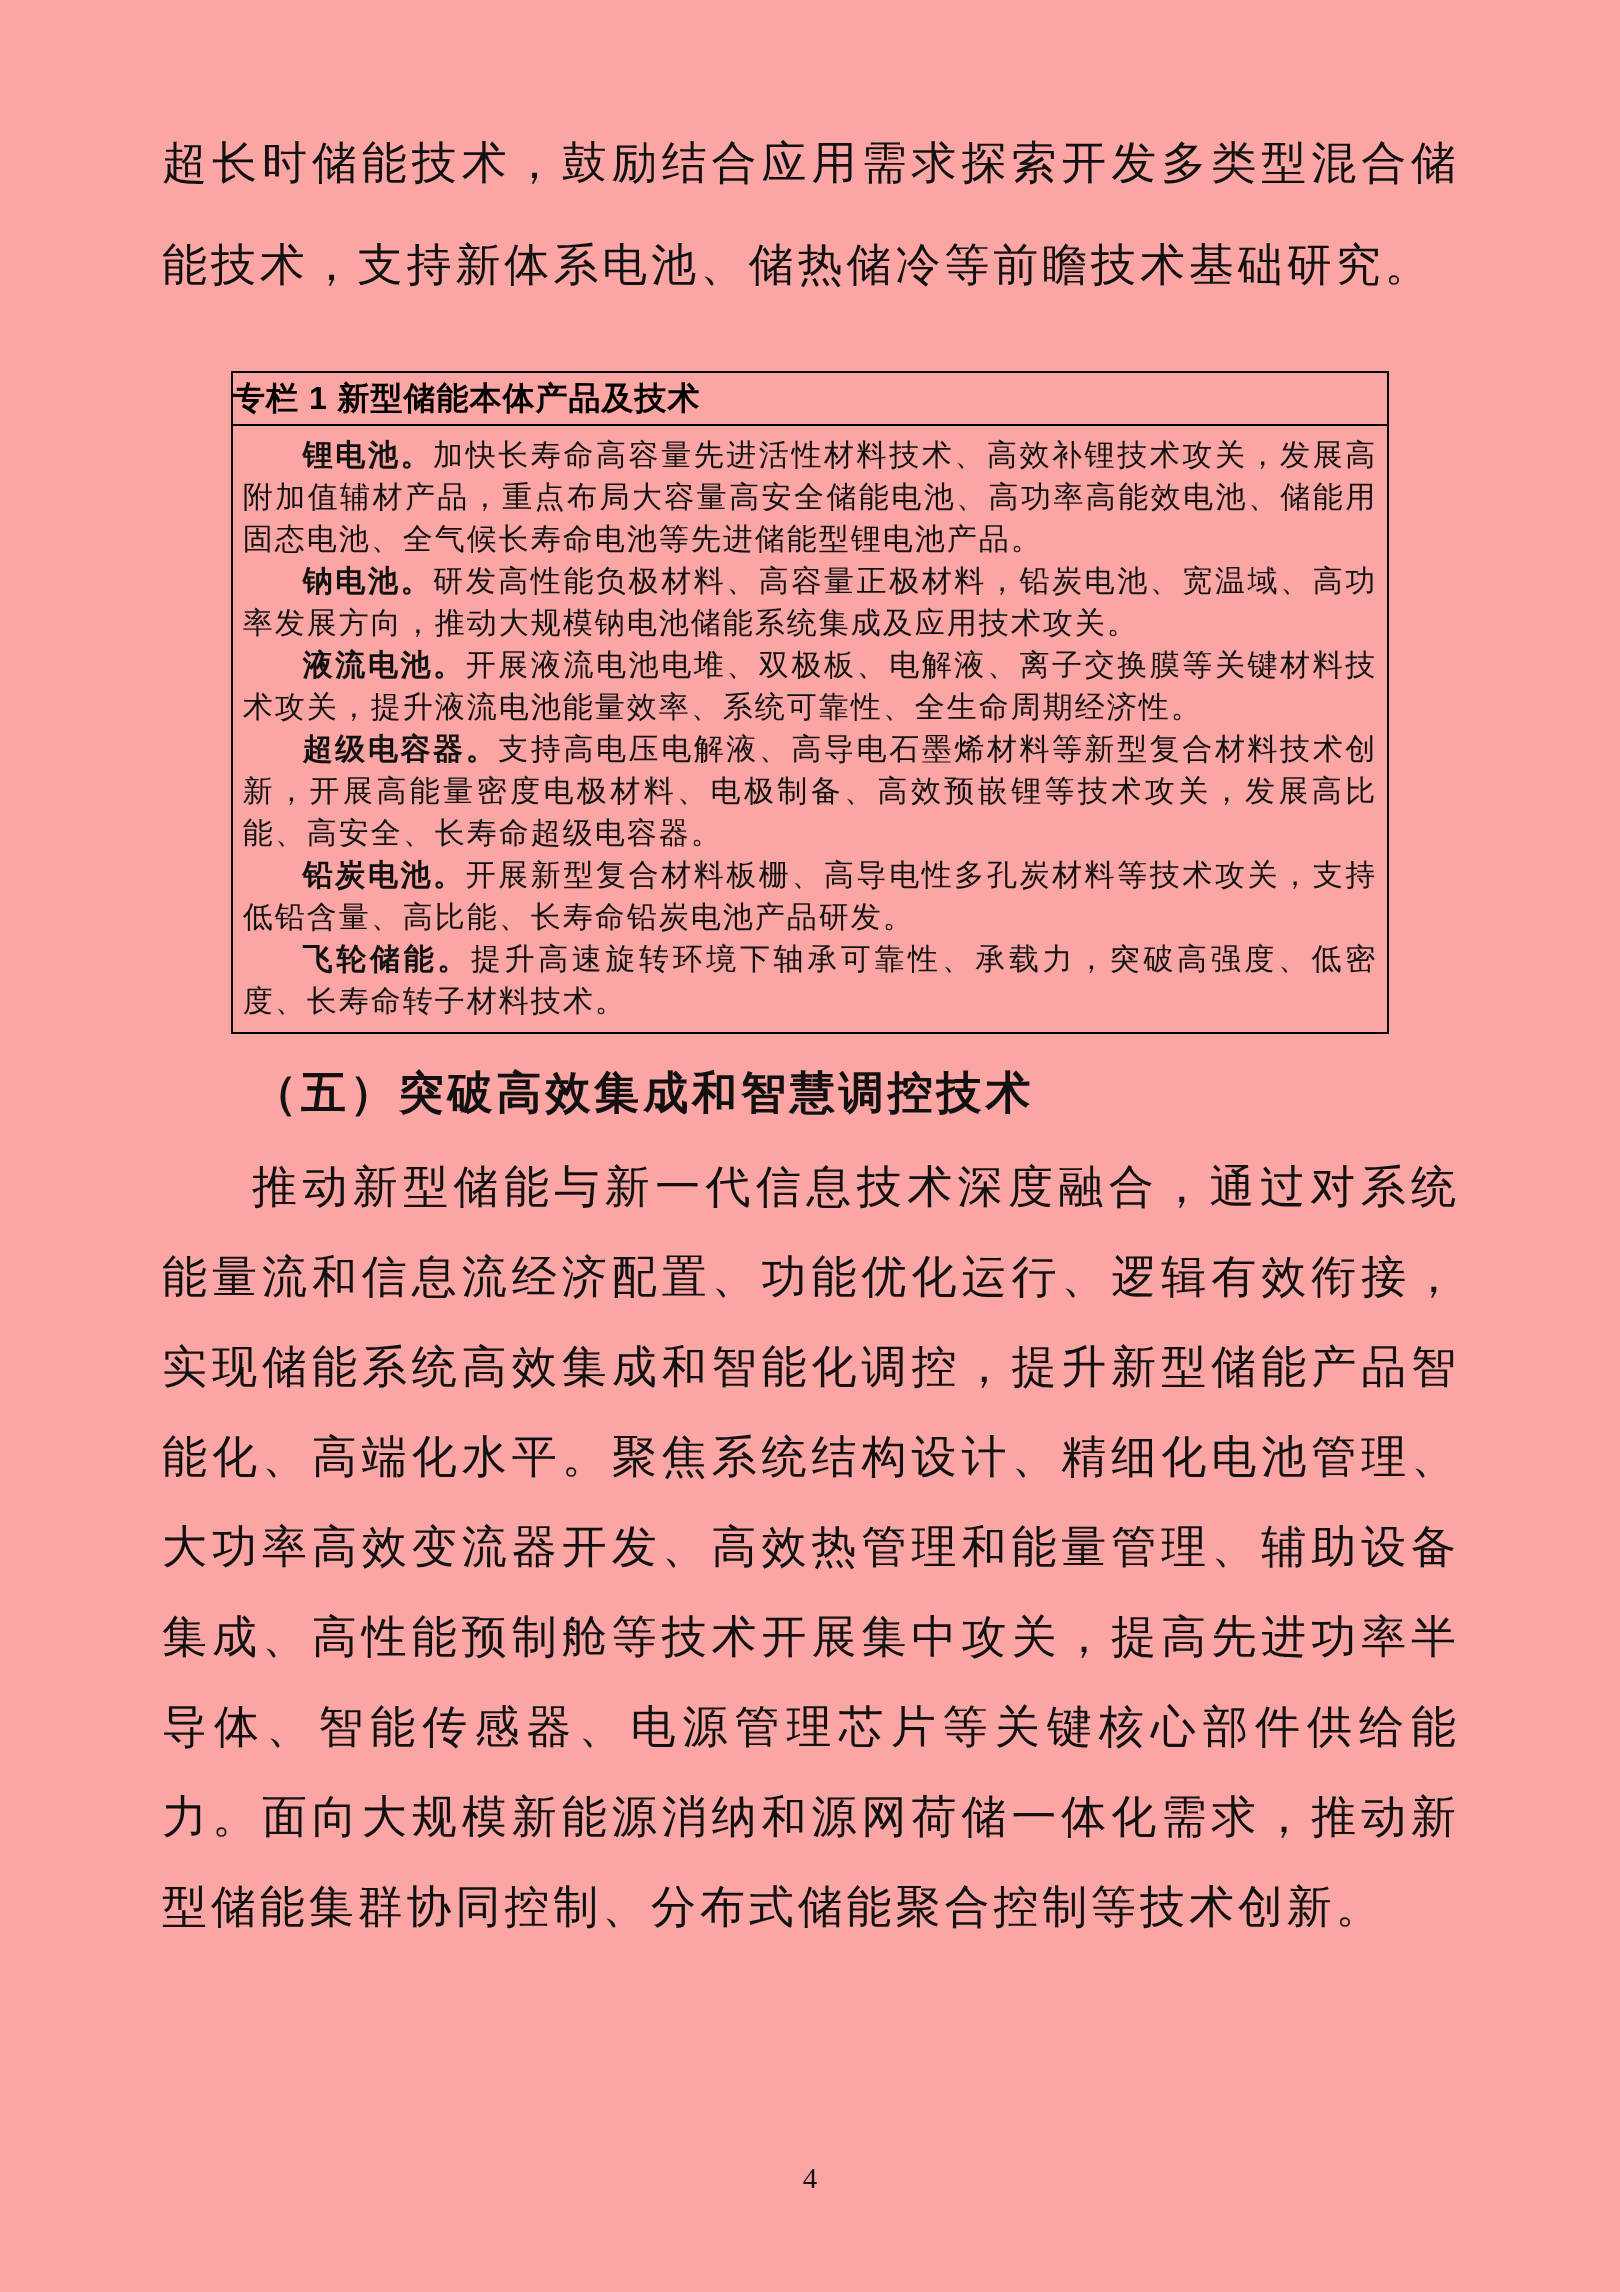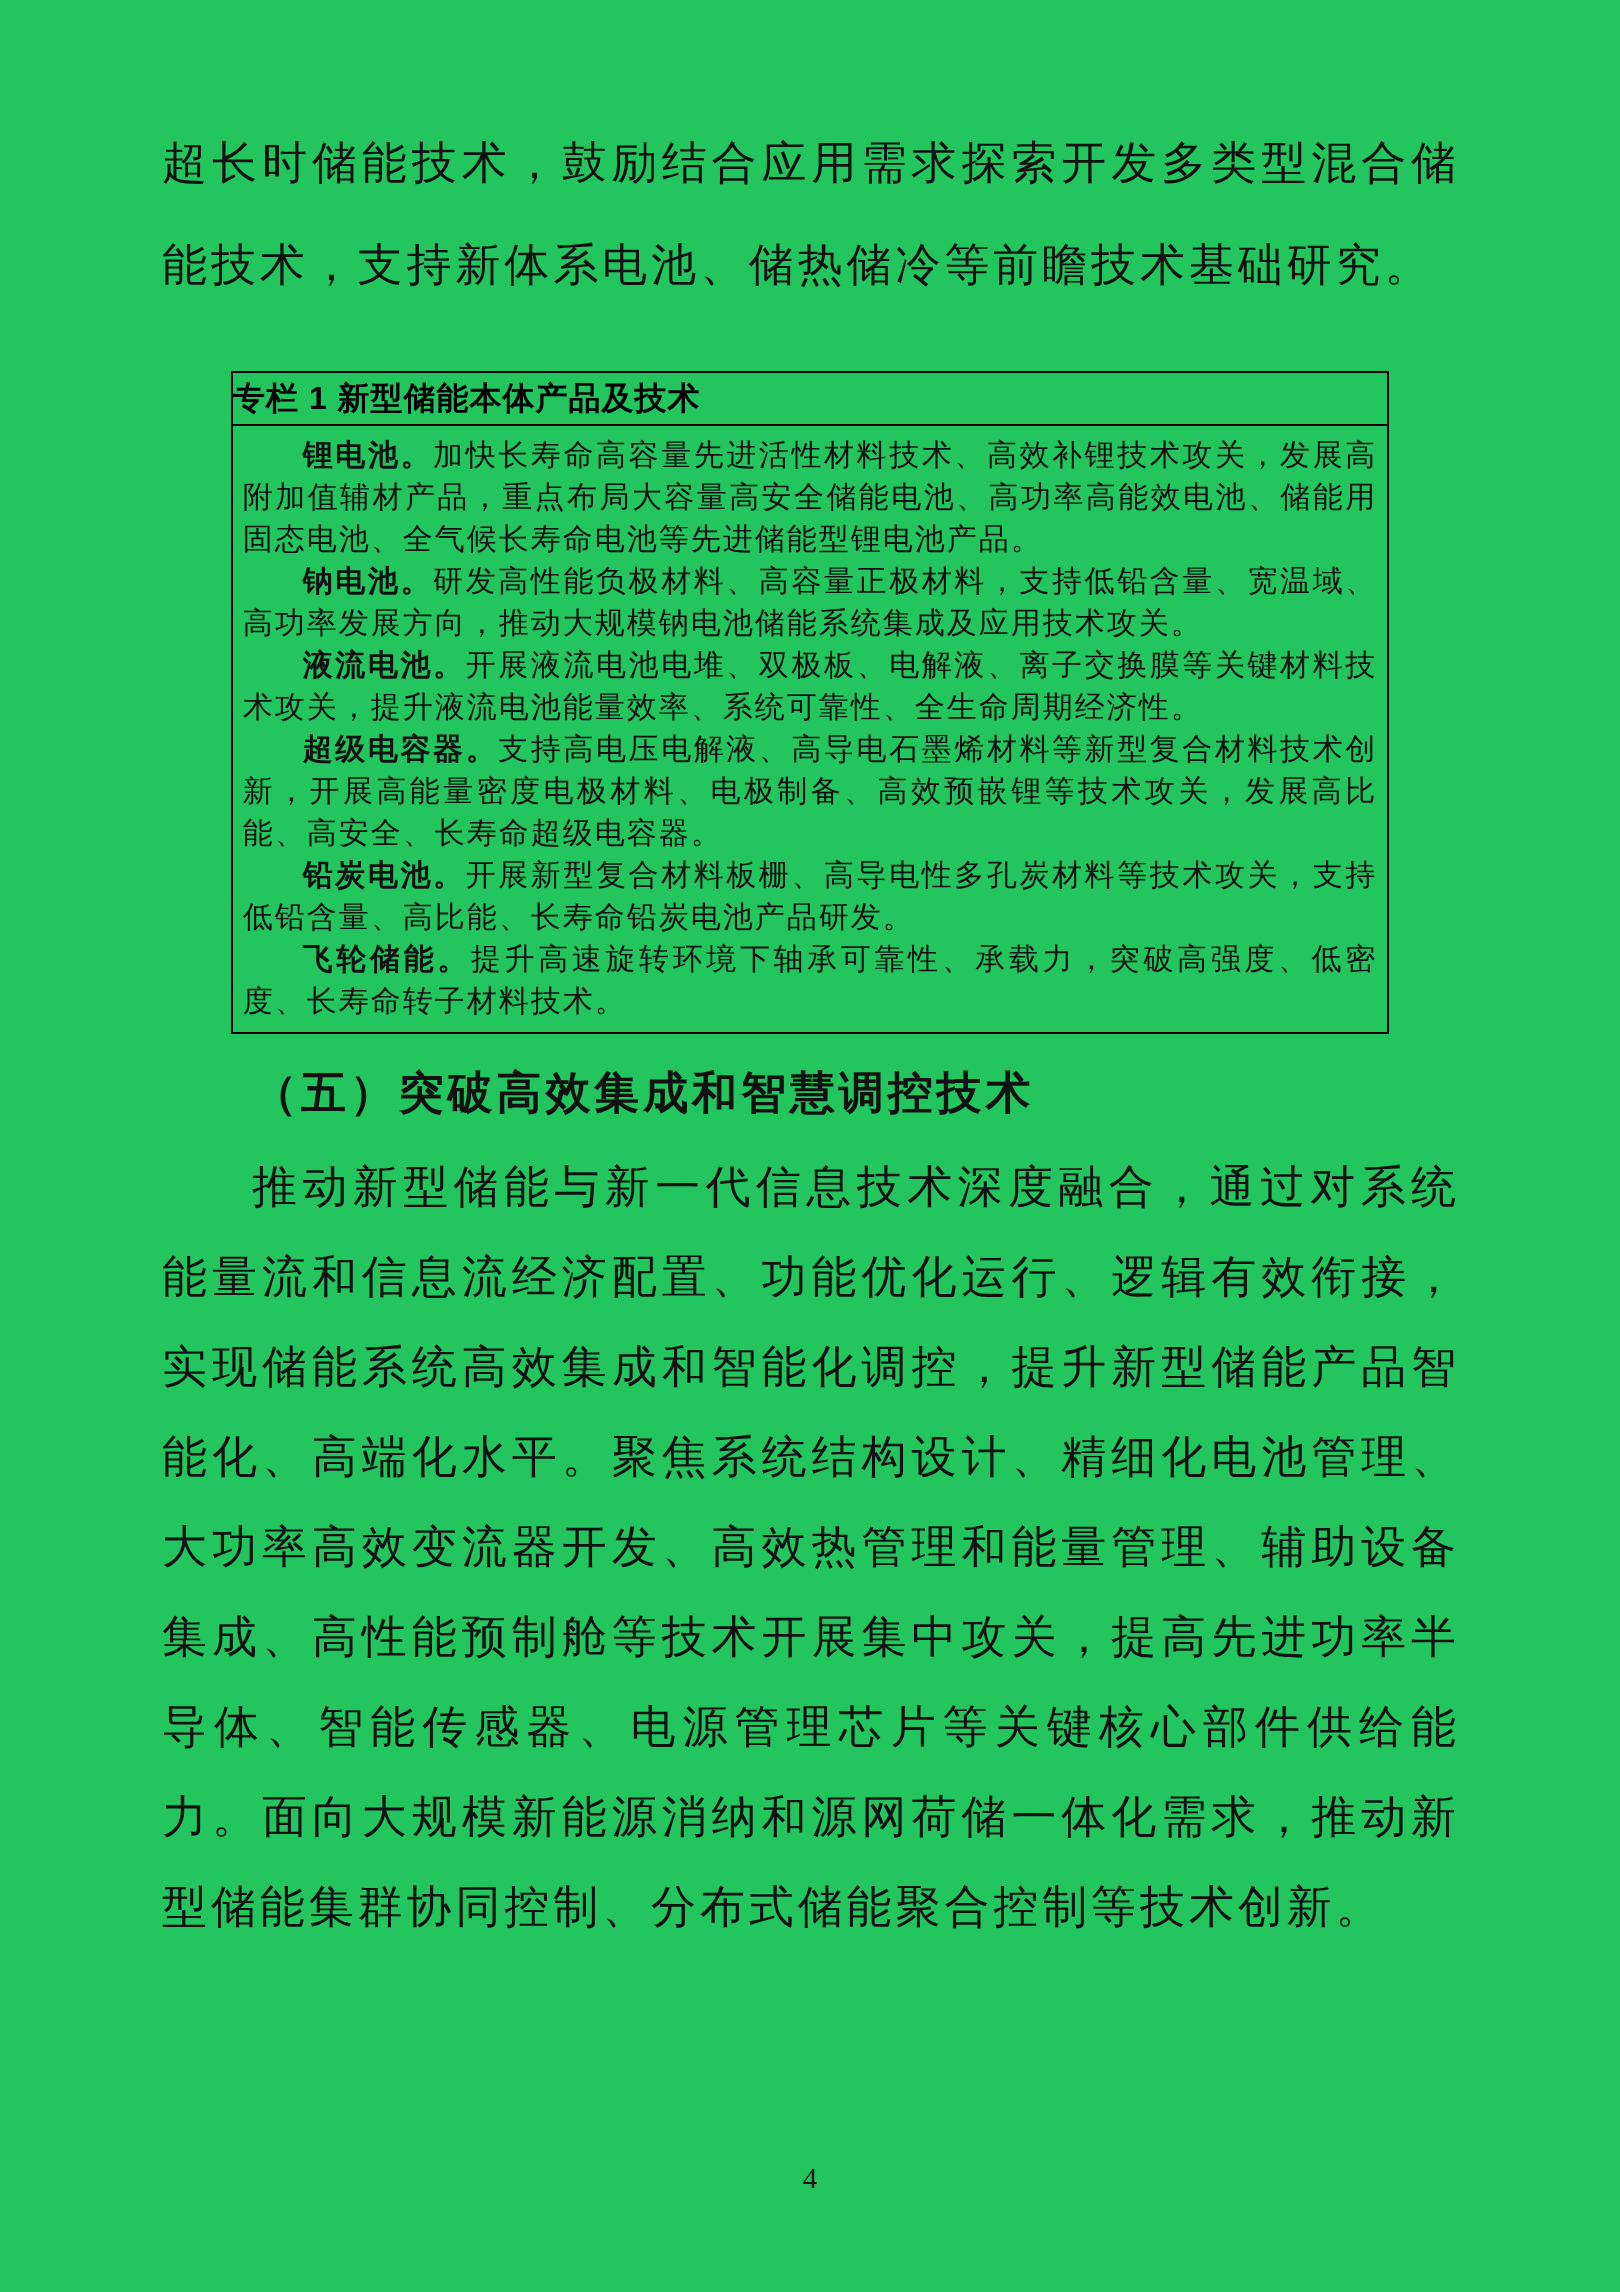--- a/index.html
+++ b/index.html
@@ -7,21 +7,21 @@
   body {
     width: 1620px;
     height: 2293px;
     position: relative;
     font-family: "Liberation Serif", serif;
     color: #000000;
   }
   .page {
     position: absolute;
     inset: 0;
-    background: #22c55e;
+    background: #fca5a5;
     padding: 112px 160px 0 162px;
   }
   
   .body-par {
     font-size: 45px;
     line-height: 102px;
     letter-spacing: 3.9px;
     text-align: justify;
     text-justify: inter-character;
     text-align-last: left;
@@ -94,21 +94,21 @@
 <body>
 
 <div class="page">
 
   <p class="body-par">超长时储能技术，鼓励结合应用需求探索开发多类型混合储能技术，支持新体系电池、储热储冷等前瞻技术基础研究。</p>
 
   <div class="panel">
     <div class="panel-title">专栏 1  新型储能本体产品及技术</div>
     <div class="panel-body">
       <p class="panel-par"><span class="term">锂电池。</span><span>加快长寿命高容量先进活性材料技术、高效补锂技术攻关，发展高附加值辅材产品，重点布局大容量高安全储能电池、高功率高能效电池、储能用固态电池、全气候长寿命电池等先进储能型锂电池产品。</span></p>
-      <p class="panel-par"><span class="term">钠电池。</span><span>研发高性能负极材料、高容量正极材料，支持低铅含量、宽温域、高功率发展方向，推动大规模钠电池储能系统集成及应用技术攻关。</span></p>
+      <p class="panel-par"><span class="term">钠电池。</span><span>研发高性能负极材料、高容量正极材料，铅炭电池、宽温域、高功率发展方向，推动大规模钠电池储能系统集成及应用技术攻关。</span></p>
       <p class="panel-par"><span class="term">液流电池。</span><span>开展液流电池电堆、双极板、电解液、离子交换膜等关键材料技术攻关，提升液流电池能量效率、系统可靠性、全生命周期经济性。</span></p>
       <p class="panel-par"><span class="term">超级电容器。</span><span>支持高电压电解液、高导电石墨烯材料等新型复合材料技术创新，开展高能量密度电极材料、电极制备、高效预嵌锂等技术攻关，发展高比能、高安全、长寿命超级电容器。</span></p>
       <p class="panel-par"><span class="term">铅炭电池。</span><span>开展新型复合材料板栅、高导电性多孔炭材料等技术攻关，支持低铅含量、高比能、长寿命铅炭电池产品研发。</span></p>
       <p class="panel-par"><span class="term">飞轮储能。</span><span>提升高速旋转环境下轴承可靠性、承载力，突破高强度、低密度、长寿命转子材料技术。</span></p>
     </div>
   </div>
 
   <h2 class="section-heading">（五）突破高效集成和智慧调控技术</h2>
 
   <p class="section-par">推动新型储能与新一代信息技术深度融合，通过对系统能量流和信息流经济配置、功能优化运行、逻辑有效衔接，实现储能系统高效集成和智能化调控，提升新型储能产品智能化、高端化水平。聚焦系统结构设计、精细化电池管理、大功率高效变流器开发、高效热管理和能量管理、辅助设备集成、高性能预制舱等技术开展集中攻关，提高先进功率半导体、智能传感器、电源管理芯片等关键核心部件供给能力。面向大规模新能源消纳和源网荷储一体化需求，推动新型储能集群协同控制、分布式储能聚合控制等技术创新。</p>

